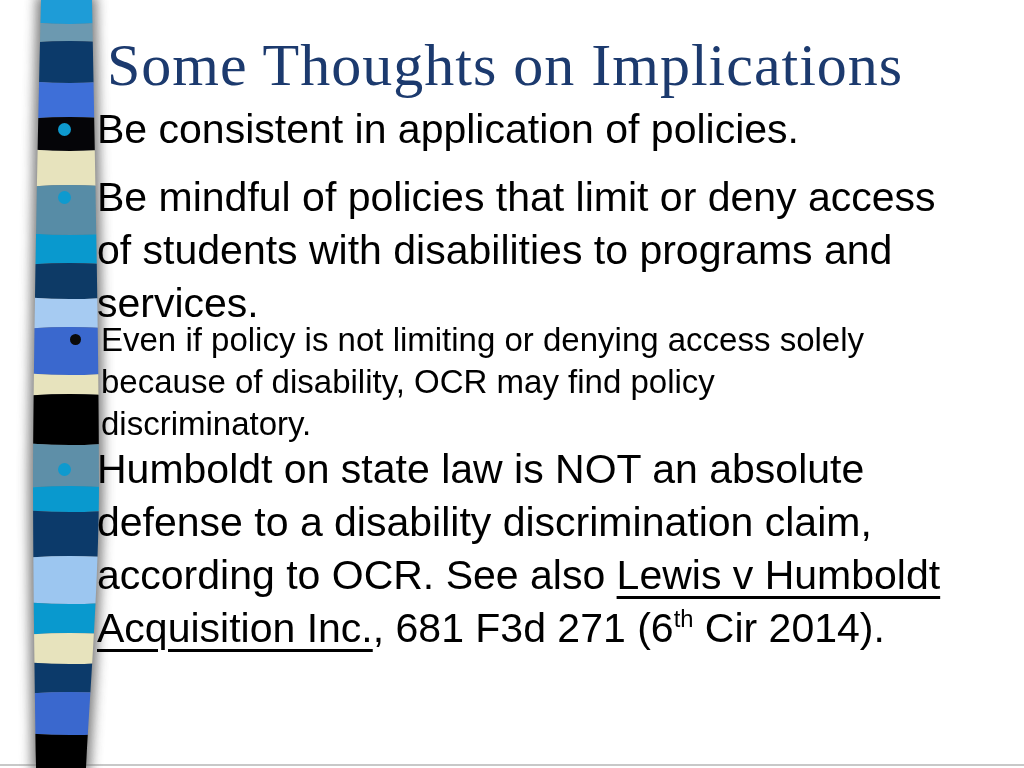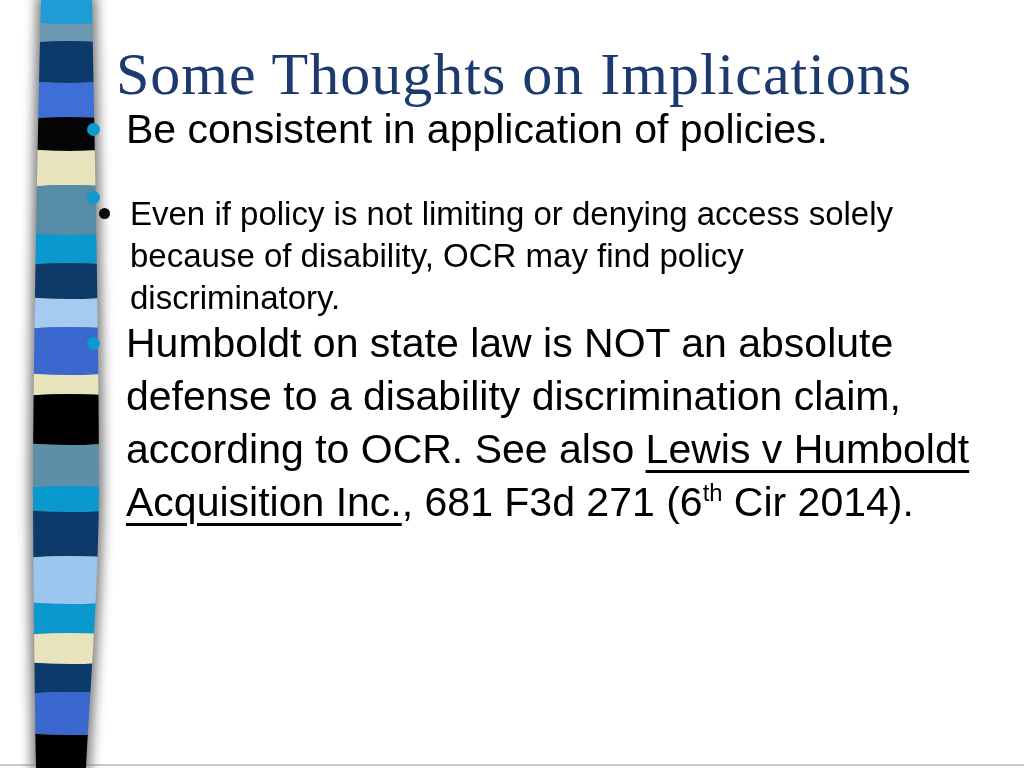--- a/index.html
+++ b/index.html
@@ -25,38 +25,38 @@
     position: absolute;
     left: 0; top: 0;
     overflow: visible;
   }
 
   
   .title {
     position: absolute;
     left: 100px;
     top: 25px;
-    margin: 16px;
+    margin: 7px;
     font-family: "Liberation Serif", "DejaVu Serif", serif;
     font-weight: 400;
     font-size: 60px;
     line-height: 66px;
     letter-spacing: 1px;
     white-space: pre;
   }
 
   
   .content {
     position: absolute;
     left: 0; top: 103px;
     width: 1024px;
   }
   .item { display: flex; align-items: flex-start; }
-  .item.l1 { padding-left: 87px; }
-  .item.sub { padding-left: 99px; }
+  .item.l1 { padding-left: 58px; }
+  .item.sub { padding-left: 70px; }
 
   .dot { flex: none; border-radius: 50%; }
   .l1dot  { width: 13px; height: 13px; margin-top: 20px; margin-right: 26px; }
   .subdot { width: 11px; height: 11px; margin-top: 15px; margin-right: 20px; }
 
   .txt {
     font-size: 41px;
     line-height: 53px;
     color: #000000;
     white-space: pre;
@@ -141,20 +141,23 @@
 
   <div class="content">
 
     <div class="item l1" id="item-1">
       <span class="dot l1dot" style="background: rgb(14, 154, 207);"></span>
       <div class="txt">Be consistent in application of policies.</div>
     </div>
 
     <div class="item l1" id="item-2">
       <span class="dot l1dot" style="background: rgb(14, 154, 207);"></span>
+      <div class="txt">Be mindful of policies that limit or deny access
+of students with disabilities to programs and
+services.</div>
     </div>
 
     <div class="item sub" id="item-sub">
       <span class="dot subdot" style="background: rgb(10, 10, 10);"></span>
       <div class="txt subtxt">Even if policy is not limiting or denying access solely
 because of disability, OCR may find policy
 discriminatory.</div>
     </div>
 
     <div class="item l1" id="item-3">

